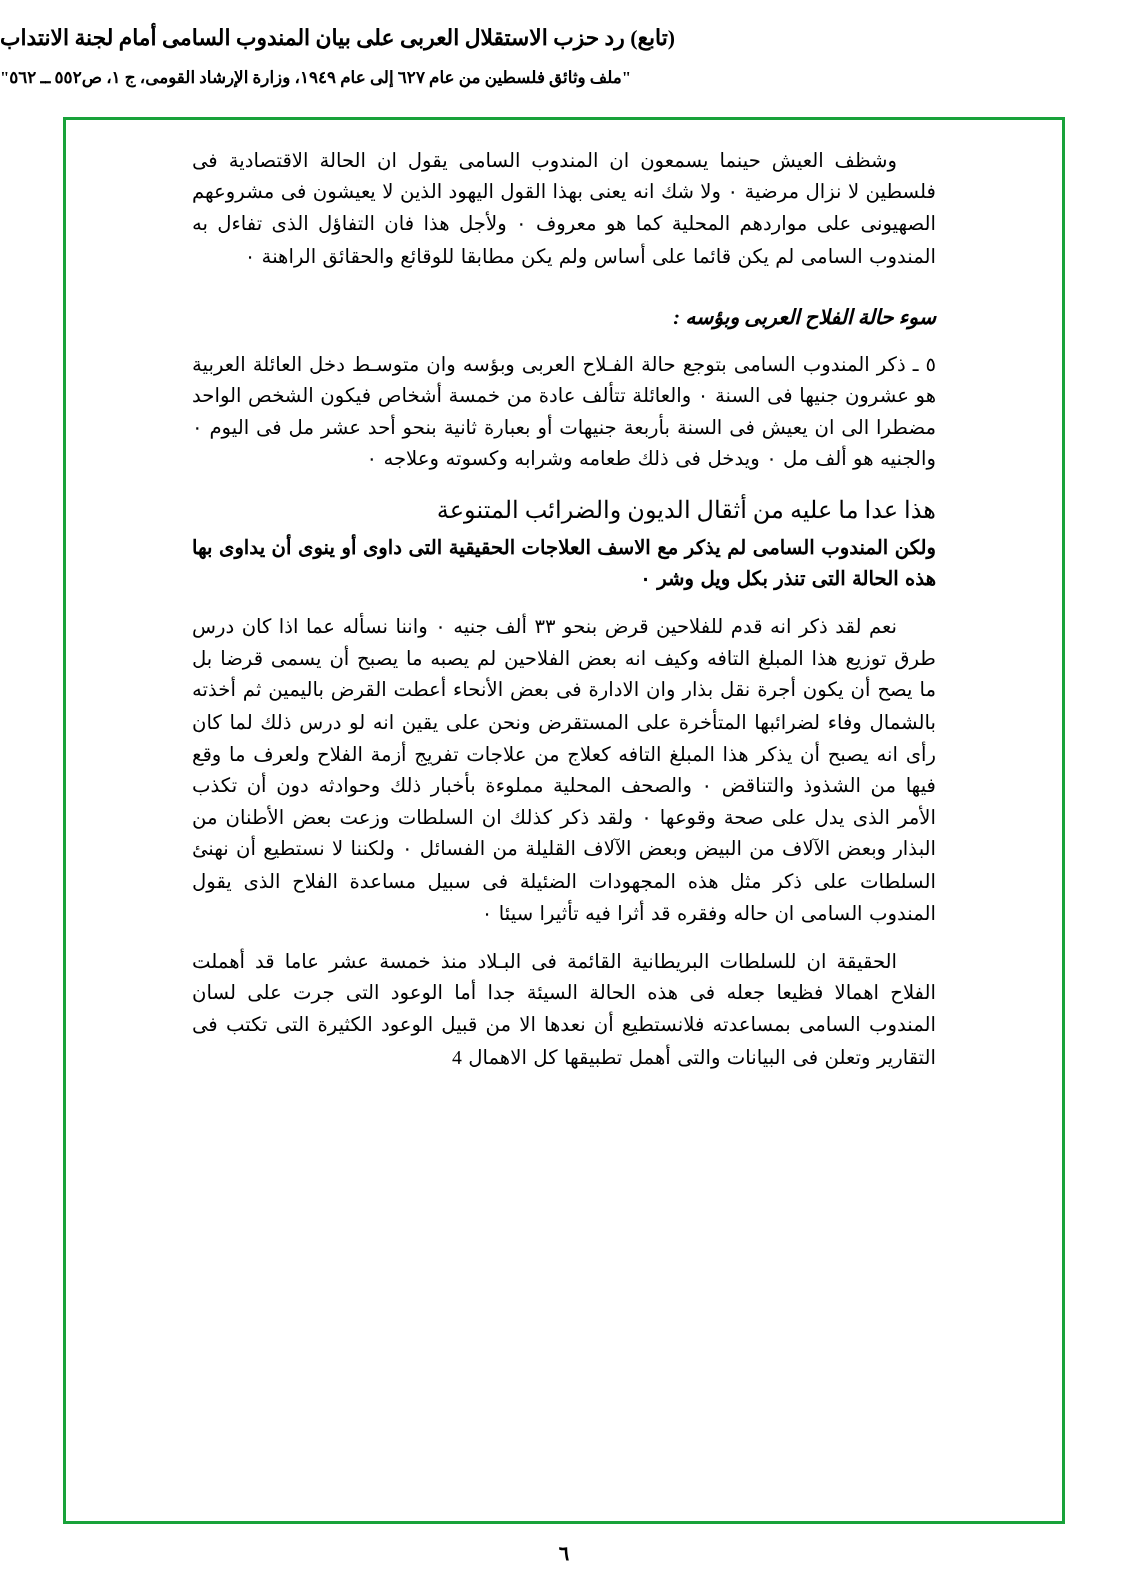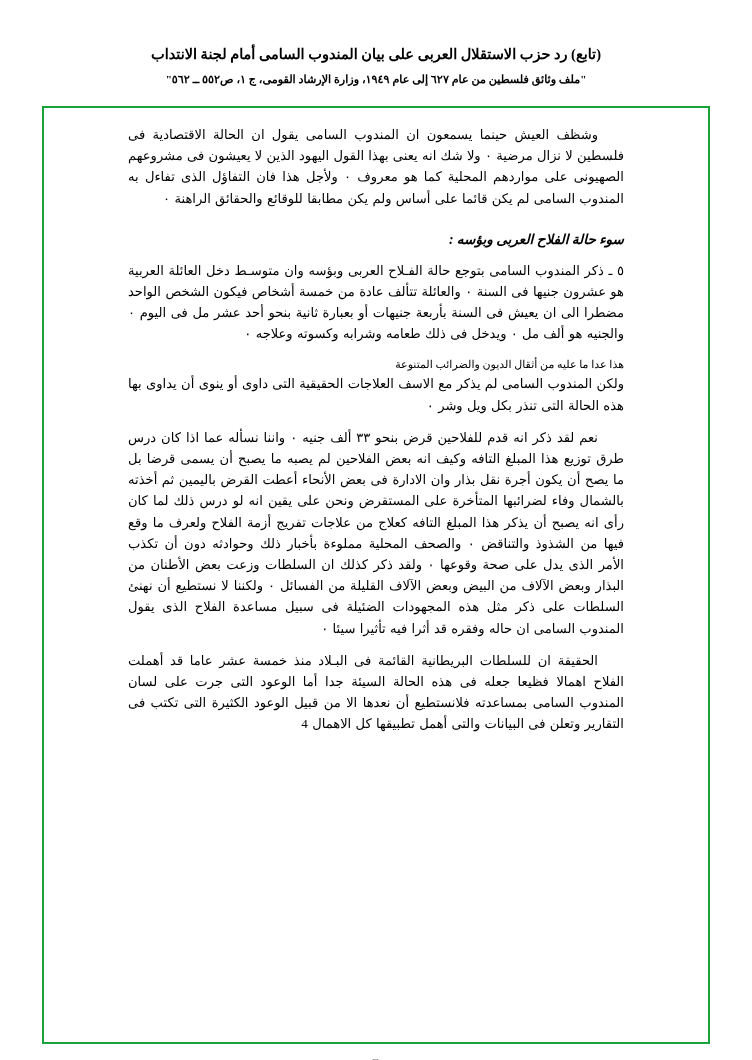--- a/index.html
+++ b/index.html
@@ -16,23 +16,22 @@
     overflow: hidden;
   }
   .page {
     width: 752px;
     height: 1060px;
     position: relative;
     box-sizing: border-box;
     padding: 0;
   }
   .header {
-    text-align: center;
+    text-align: left;
     padding-top: 16px;
-    margin-top: 28px;
   }
   .header-title {
     font-size: 14.5px;
     font-weight: bold;
     letter-spacing: 0px;
     line-height: 1.5;
     color: #000;
   }
   .header-sub {
     font-size: 11.2px;
@@ -71,35 +70,35 @@
     text-indent: 26px;
   }
   h2.section {
     font-size: 13.6px;
     font-weight: bold;
     margin: 22px 0 12px 0;
     text-align: right;
     font-style: italic;
   }
   .small-block {
-    font-size: 11px;
+    font-size: 16px;
     line-height: 1.62;
     text-align: right;
     margin-top: 11px;
   }
   .page-number {
     position: absolute;
     bottom: 16px;
     left: 0;
     right: 0;
     text-align: center;
     font-size: 13px;
     font-weight: bold;
   }
-  .blk { margin-top: 13px; }
+  .blk { margin-top: 13px; font-weight: bold; }
 </style>
 </head>
 <body>
 
 <div class="page">
 
   <div class="header">
     <div class="header-title">(تابع) رد حزب الاستقلال العربى على بيان المندوب السامى أمام لجنة الانتداب</div>
     <div class="header-sub">"ملف وثائق فلسطين من عام ٦٢٧ إلى عام ١٩٤٩، وزارة الإرشاد القومى، ج ١، ص٥٥٢ ــ ٥٦٢"</div>
   </div>

